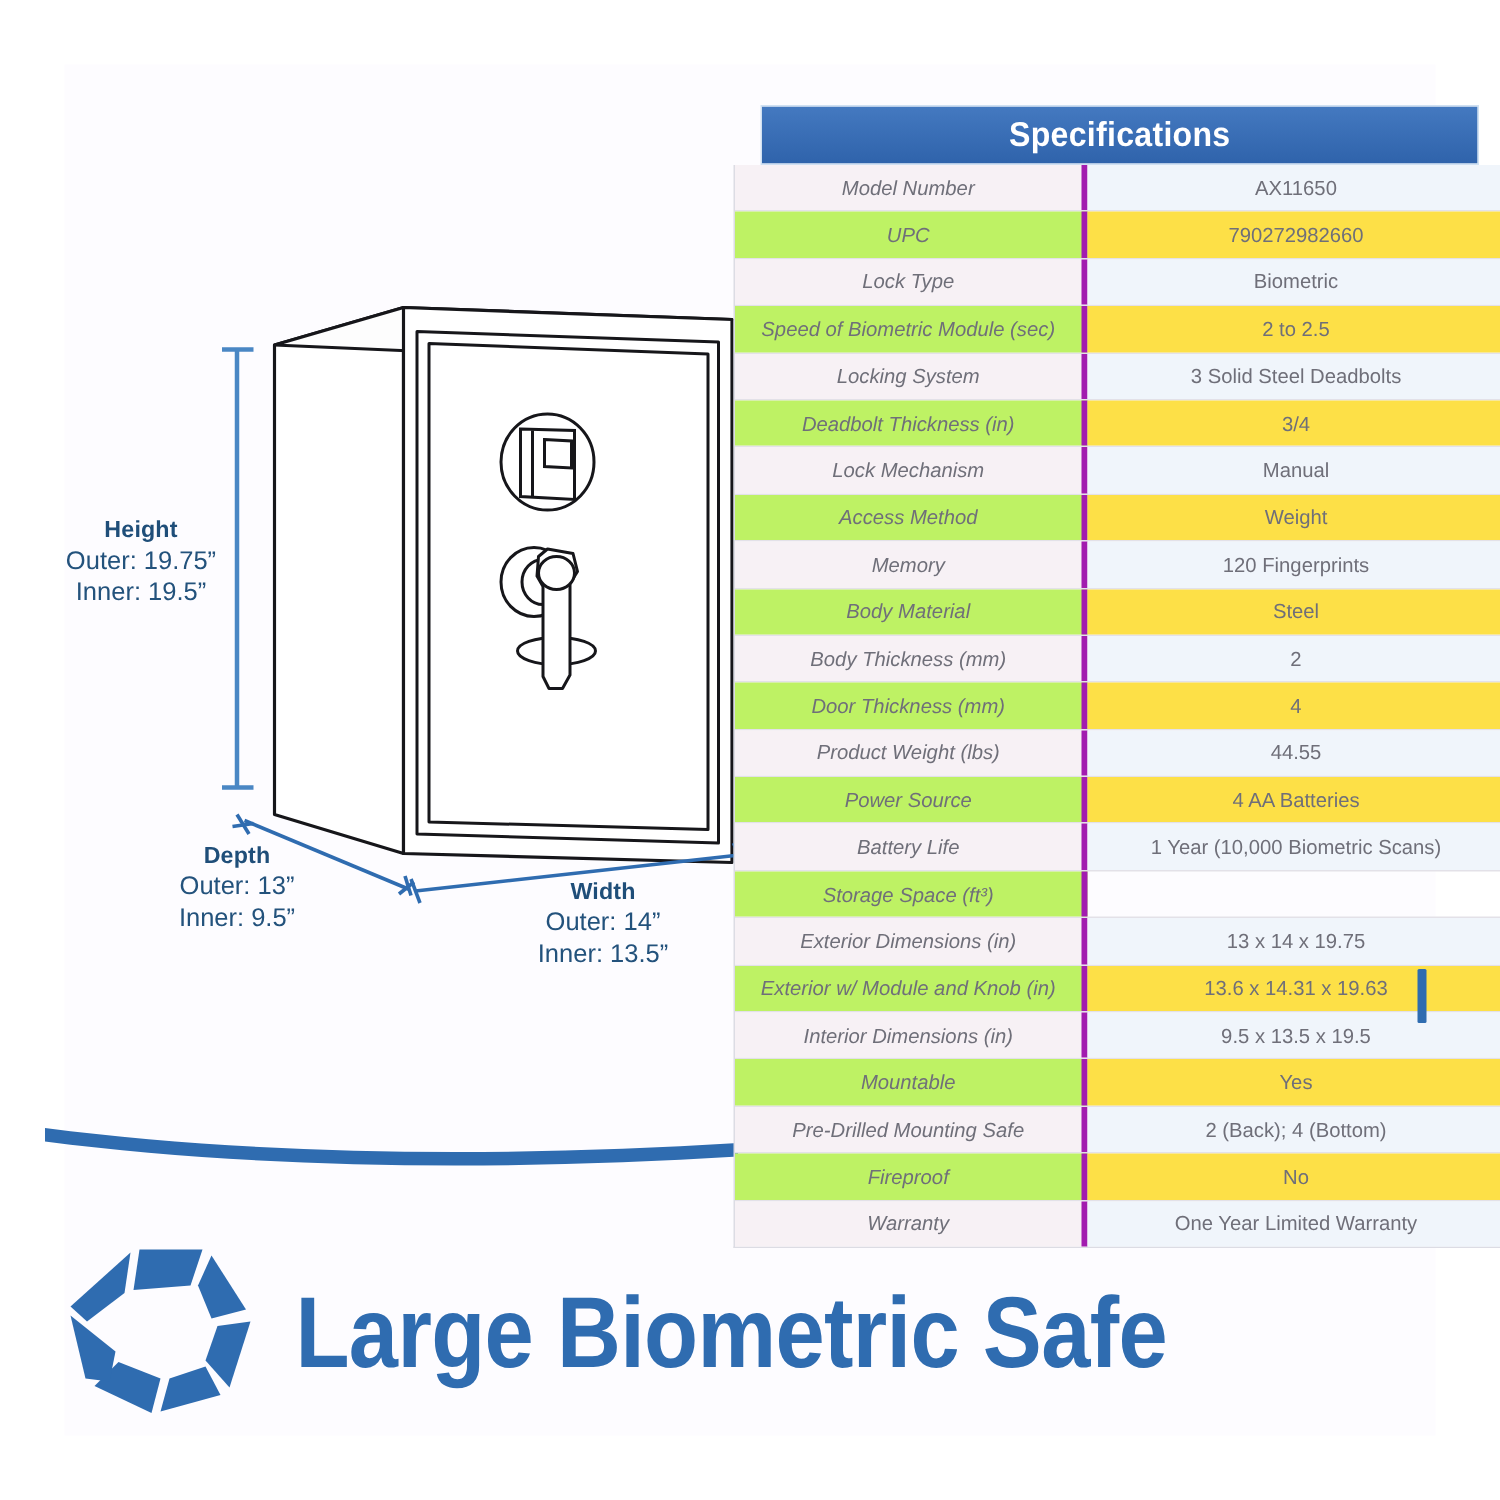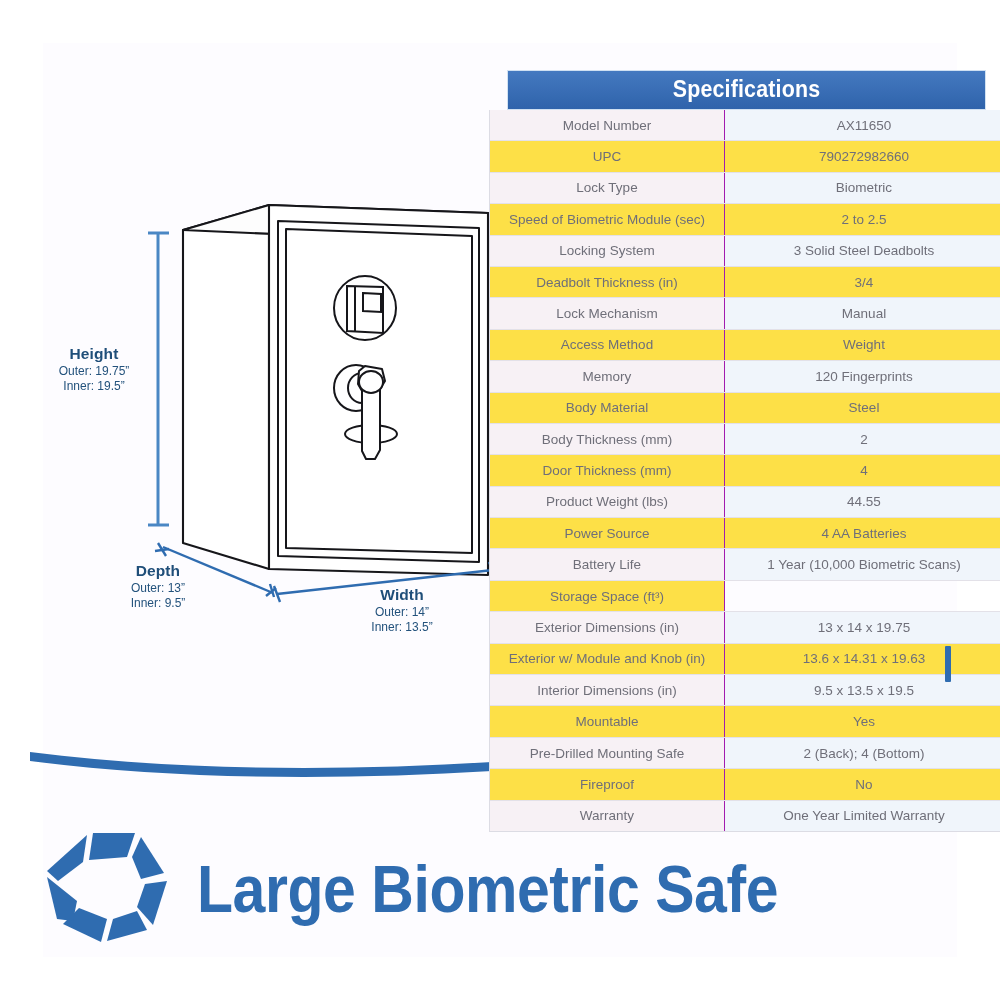--- a/index.html
+++ b/index.html
@@ -44,21 +44,21 @@
     white-space: nowrap;
   }
   .dim-label .dim-title {
     display: block;
     font-weight: bold;
     font-size: 15.5px;
     letter-spacing: .1px;
   }
   .dim-label .dim-line {
     display: block;
-    font-size: 12px;
+    font-size: 17px;
     color: #23527c;
   }
 
   #height-label { left: 14px; top: 345px; width: 160px; }
   #depth-label  { left: 88px; top: 562px; width: 140px; }
   #width-label  { left: 322px; top: 586px; width: 160px; }
 
   
   #spec-table {
     position: absolute;
@@ -92,26 +92,27 @@
   .spec-row + .spec-row { border-top: 1px solid #e3e1e8; }
   .spec-key {
     flex: 0 0 235px;
     background: #f7f1f5;
     color: #6f6f79;
     font-size: 13.5px;
     display: flex;
     align-items: center;
     justify-content: center;
     text-align: center;
-    border-right: 1px solid #a21caf;
+    border-right: 4px solid #a21caf;
     padding: 0 3px;
     box-sizing: border-box;
     overflow: hidden;
-  }
-  .spec-row.alt .spec-key { background: #fde047; }
+    font-style: italic;
+  }
+  .spec-row.alt .spec-key { background: #bef264; }
   .spec-val {
     flex: 1 1 auto;
     background: #f0f5fb;
     color: #6f6f79;
     font-size: 13.5px;
     display: flex;
     align-items: center;
     justify-content: center;
     text-align: center;
     padding: 0 3px;

